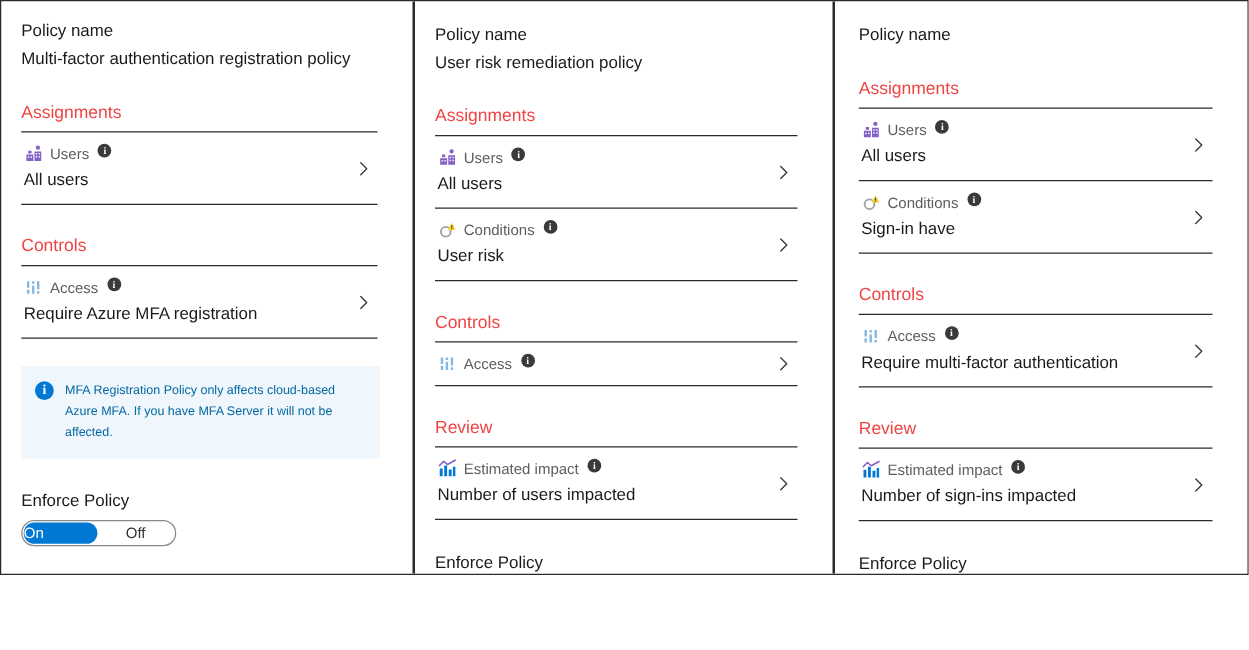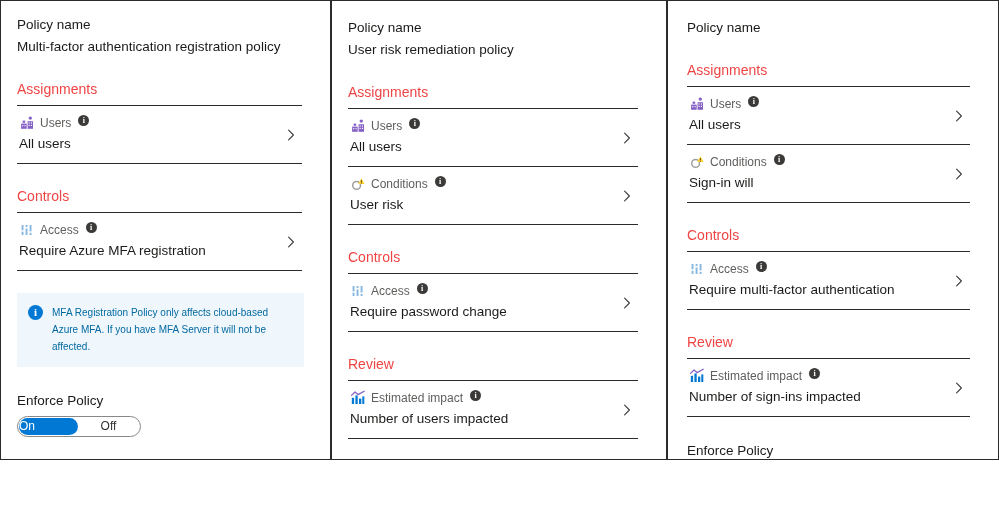--- a/index.html
+++ b/index.html
@@ -317,21 +317,20 @@
                   <rect x="6.6" y="3" width="1.9" height="10" fill="#86b7e0"></rect>
                   <rect x="10.6" y="3" width="1.9" height="10" fill="#86b7e0"></rect>
                   <rect x="2.2" y="8.2" width="2.7" height="1.5" fill="#ffffff"></rect>
                   <rect x="6.2" y="5" width="2.7" height="1.5" fill="#ffffff"></rect>
                   <rect x="10.2" y="9.4" width="2.7" height="1.5" fill="#ffffff"></rect>
                 </svg>
               </span>
               <span class="row-kind">Access</span>
               <span class="info-dot">i</span>
             </div>
-            <div class="row-value">Require password change</div>
             <span class="chevron"><svg width="14" height="14" viewBox="0 0 14 14">
                 <path d="M4.6 2.2 L9.4 7 L4.6 11.8" fill="none" stroke="#3b3a39" stroke-width="1.1" stroke-linecap="round" stroke-linejoin="round"></path>
               </svg></span>
           </div>
         </div>
         <div class="section">
           <div class="section-title">Review</div>
           <div class="rule"></div>
           <div class="row">
             <div class="row-head">
@@ -395,21 +394,21 @@
                 <svg width="16" height="16" viewBox="0 0 16 16">
                   <circle cx="6.6" cy="9.4" r="3.9" fill="none" stroke="#a19f9d" stroke-width="1.5"></circle>
                   <path d="M11.4 2.2 L14.6 8.0 L8.2 8.0 Z" fill="#ffd335"></path>
                   <rect x="10.9" y="4.2" width="1" height="2.1" fill="#5c4a00"></rect>
                   <rect x="10.9" y="6.7" width="1" height="0.9" fill="#5c4a00"></rect>
                 </svg>
               </span>
               <span class="row-kind">Conditions</span>
               <span class="info-dot">i</span>
             </div>
-            <div class="row-value">Sign-in will</div>
+            <div class="row-value">Sign-in have</div>
             <span class="chevron"><svg width="14" height="14" viewBox="0 0 14 14">
                 <path d="M4.6 2.2 L9.4 7 L4.6 11.8" fill="none" stroke="#3b3a39" stroke-width="1.1" stroke-linecap="round" stroke-linejoin="round"></path>
               </svg></span>
           </div>
         </div>
         <div class="section">
           <div class="section-title">Controls</div>
           <div class="rule"></div>
           <div class="row">
             <div class="row-head">

